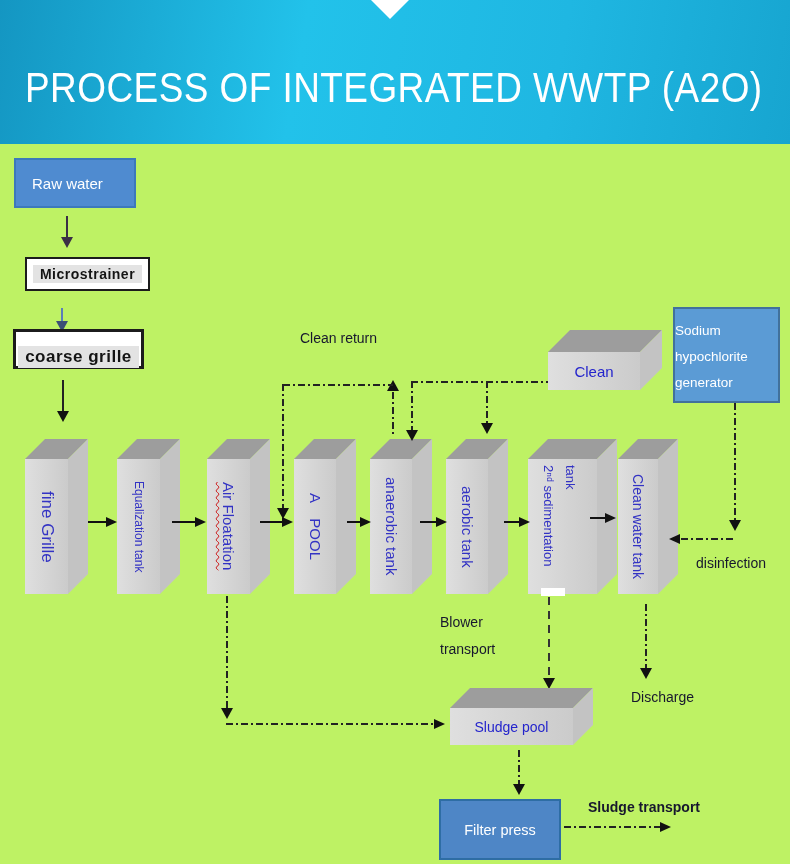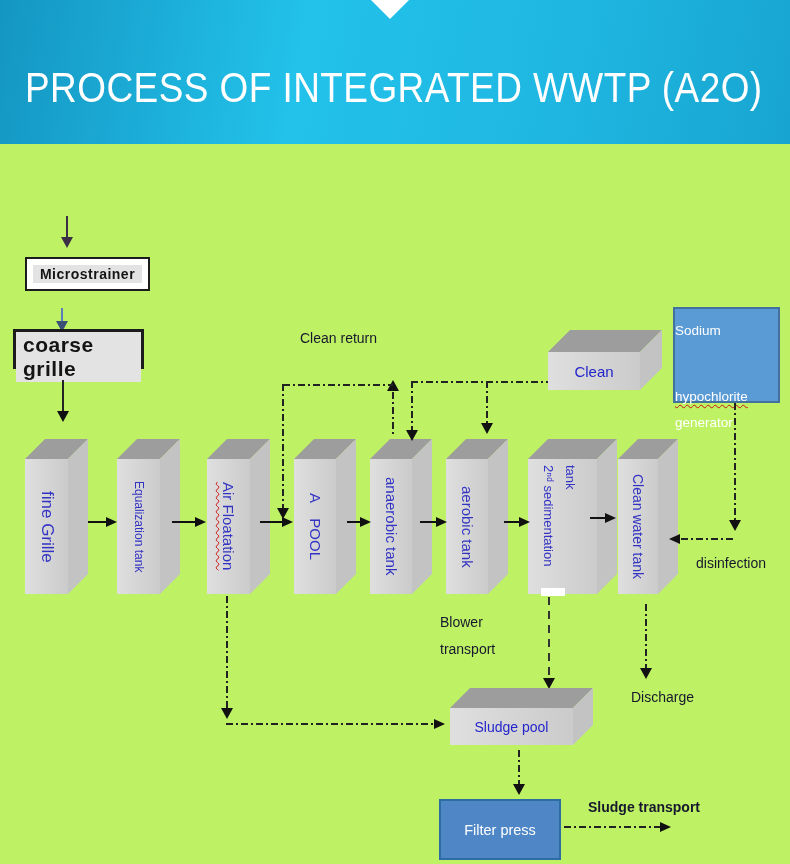--- a/index.html
+++ b/index.html
@@ -15,27 +15,27 @@
   .banner-title { position:absolute; left:25px; top:64px; color:#ffffff; font-size:42px; font-weight:400;
     white-space:nowrap; letter-spacing:0.5px; transform:scaleX(0.88); transform-origin:left center; }
 
   
   .bluebox { position:absolute; color:#fff; font-size:15px; display:flex; align-items:center; }
   .raw { left:14px; top:158px; width:122px; height:50px; background:#4f8bd0; border:2px solid #3c79bb; padding-left:16px; }
   .outline-box { position:absolute; background:#fff; border:2px solid #1c1c1c; display:flex; align-items:center; justify-content:center; }
   .micro { left:25px; top:257px; width:125px; height:34px; }
   .coarse { left:13px; top:329px; width:131px; height:40px; border-width:3px; }
   .hl { background:#e3e3e3; padding:1px 7px; font-weight:bold; color:#141414; font-size:14px; letter-spacing:0.5px; }
-  .coarse .hl { font-size:21px;margin-top:16px; }
+  .coarse .hl { font-size:17px;margin-top:16px; }
 
   .sodium { left:673px; top:307px; width:107px; height:96px; background:#5b9bd5; border:2px solid #41719c;
     display:block; padding:9px 0 0 0; font-size:13.5px; line-height:26px; }
   .filter { left:439px; top:799px; width:122px; height:61px; background:#4e86c6; border:2px solid #2e6da4;
     justify-content:center; font-size:14.5px; }
-  .wavy-red { text-decoration:underline; text-decoration-style:wavy; text-decoration-color:#cc1111; text-decoration-thickness:1px; text-underline-offset:3px;margin-top:40px; }
+  .wavy-red { text-decoration-style:wavy; text-decoration-color:#cc1111; text-decoration-thickness:1px; text-underline-offset:3px; }
 
   
   .box3d { position:absolute; --d:20px; }
   .box3d .face-top { position:absolute; left:0; top:0; width:100%; height:var(--d); background:#9d9d9d;
     clip-path:polygon(var(--d) 0, 100% 0, calc(100% - var(--d)) 100%, 0 100%); }
   .box3d .face-side { position:absolute; right:0; top:0; width:var(--d); height:100%; background:#c3c3c3;
     clip-path:polygon(0 var(--d), 100% 0, 100% calc(100% - var(--d)), 0 100%); }
   .box3d .face-front { position:absolute; left:0; top:var(--d); right:var(--d); bottom:0;
     background:linear-gradient(90deg,#dfdfdf,#cbcbcb); display:flex; align-items:center; justify-content:center; }
   .tank { top:439px; height:155px; }
@@ -69,20 +69,23 @@
 </head>
 <body>
 
 <div class="stage">
 
   <div class="banner">
     <div class="banner-title">PROCESS OF INTEGRATED WWTP (A2O)</div>
   </div>
   <div class="banner-tri"></div>
 
+  <div class="bluebox raw">
+    <span>Raw water</span>
+  </div>
 
   <div class="sline-v" style="left:66px;top:216px;height:26px;background:#3a2f45;"></div>
   <div class="ah-down" style="left:61px;top:237px;border-top-color:#3a2f45;"></div>
 
   <div class="outline-box micro">
     <span class="hl">Microstrainer</span>
   </div>
 
   <div class="sline-v blue-ar" style="left:61px;top:308px;height:17px;"></div>
   <div class="ah-down" style="left:56px;top:321px;border-top-color:#3c4f76;"></div>

